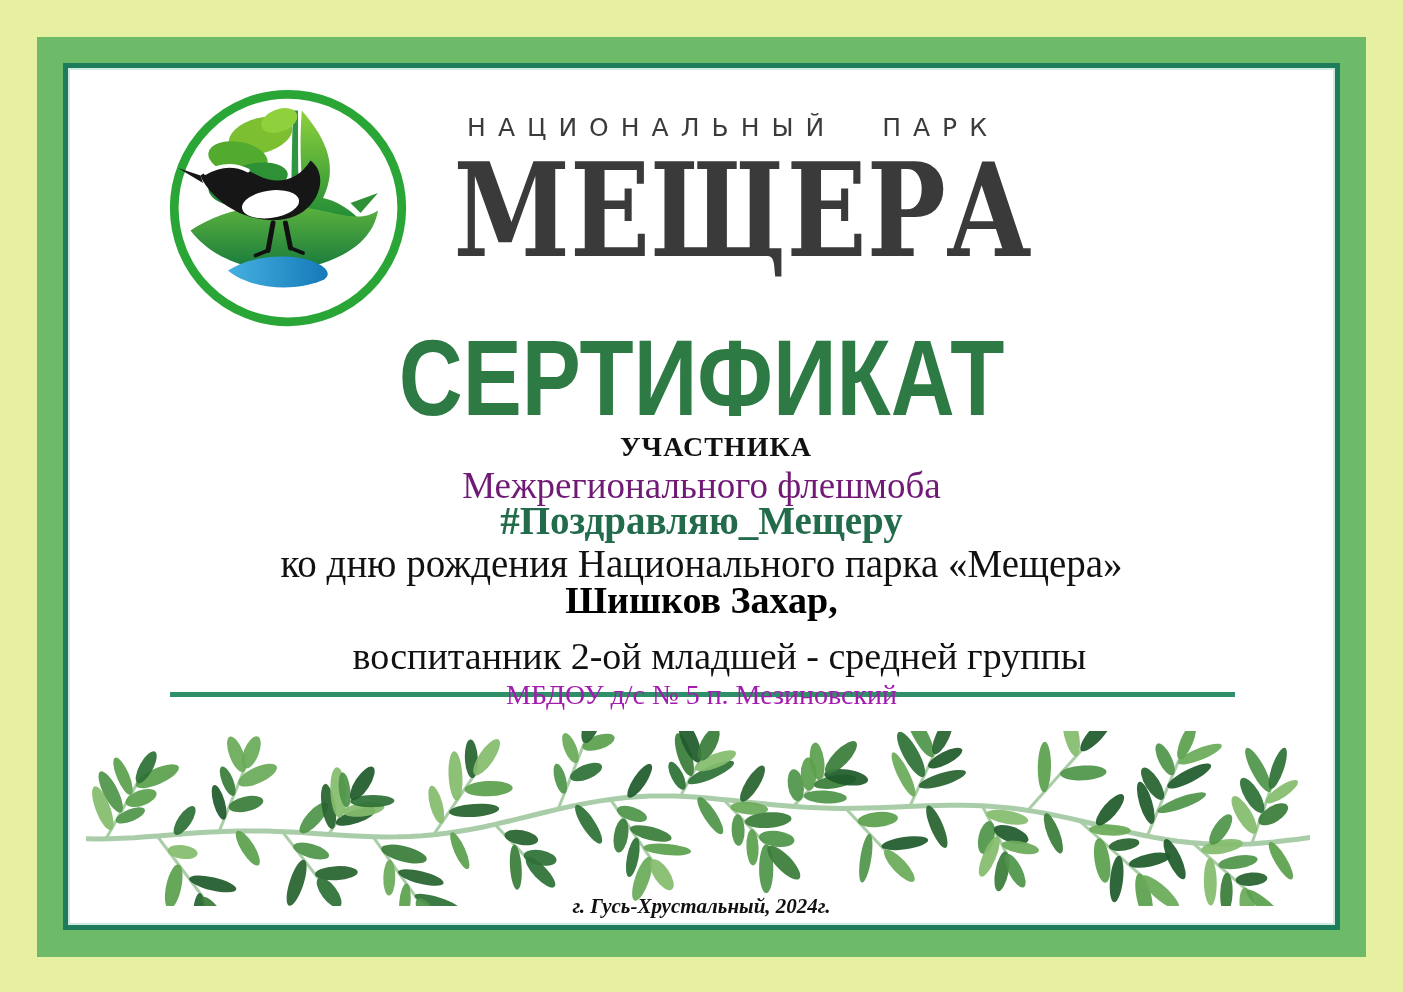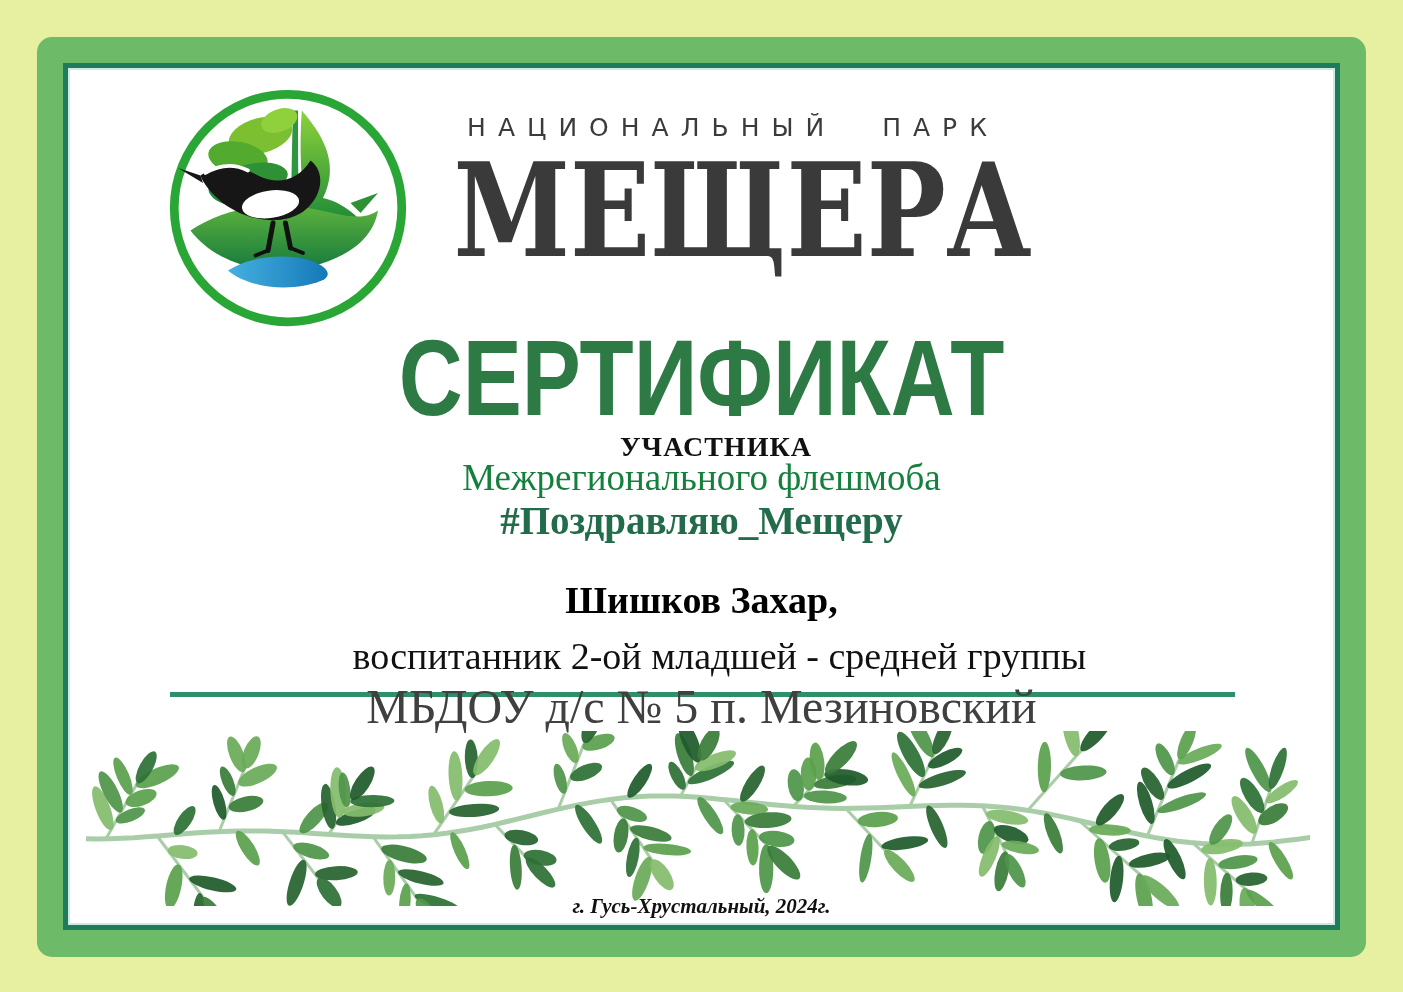--- a/index.html
+++ b/index.html
@@ -2,21 +2,21 @@
 <html><head>
 <meta charset="utf-8">
 <style>
   html,body{margin:0;padding:0;}
   body{
     width:1403px;height:992px;overflow:hidden;
     font-family:"Liberation Serif", serif;
     background:#e7f0a1;
   }
   .page{position:relative;width:1403px;height:992px;background:#e7f0a1;}
-  .frame{position:absolute;left:37px;top:37px;width:1329px;height:920px;background:#6dba69;border-radius:15px;}
+  .frame{position:absolute;left:37px;top:37px;width:1329px;height:920px;background:#6dba69;}
   .inner{
     position:absolute;left:26px;top:26px;width:1267px;height:857px;
     background:#ffffff;border:5px solid #1d7c5a;
     box-shadow:inset 0 0 0 2px #cfe9e2;
   }
   .abs{position:absolute;left:0;right:0;text-align:center;}
 
   .logo{position:absolute;left:95px;top:15px;width:250px;height:250px;}
   .logo svg{width:100%;height:100%;display:block;}
 
@@ -35,26 +35,26 @@
     transform:scale(.81,1);transform-origin:50% 0;
   }
   .title{
     top:251px;margin:0;
     font-family:"Liberation Sans", sans-serif;font-weight:700;
     font-size:108px;line-height:1.1;color:#2d7a45;
     transform:scaleX(.82);transform-origin:50% 50%;
     white-space:nowrap;
   }
   .subtitle{top:362px;font-size:28px;line-height:1.2;font-weight:bold;color:#111;letter-spacing:1px;padding-left:29px;}
-  .event-line{top:388px;font-size:37px;line-height:1.2;color:#15803d;}
+  .event-line{top:396px;font-size:37px;line-height:1.2;color:#701a75;}
   .hashtag{top:430px;font-size:39px;line-height:1.2;font-weight:bold;color:#226b4b;}
   .occasion{top:473px;font-size:39px;line-height:1.2;color:#111;}
   .recipient{top:510px;font-size:38px;line-height:1.2;font-weight:bold;color:#000;}
   .role{top:566px;font-size:38px;line-height:1.2;color:#111;padding-left:36px;}
-  .org{top:610px;font-size:48px;line-height:1.2;color:#404040;z-index:3;}
+  .org{top:610px;font-size:28px;line-height:1.2;color:#a21caf;z-index:3;}
   .rule{
     position:absolute;left:102px;width:1065px;height:5px;top:624px;
     background:#2f8f68;z-index:2;
   }
   .garland{position:absolute;left:18px;top:663px;width:1224px;height:175px;z-index:1;}
   .footer{top:826px;font-size:21px;line-height:1.2;font-weight:bold;font-style:italic;color:#111;}
 </style>
 </head>
 <body>
 
@@ -103,20 +103,21 @@
         </svg>
       </div>
 
       <div class="park-label">НАЦИОНАЛЬНЫЙ ПАРК</div>
       <div class="park-name">МЕЩЕРА</div>
 
       <h1 class="abs title">СЕРТИФИКАТ</h1>
       <div class="abs subtitle">УЧАСТНИКА</div>
       <div class="abs event-line">Межрегионального флешмоба</div>
       <div class="abs hashtag">#Поздравляю_Мещеру</div>
+      <div class="abs occasion">ко дню рождения Национального парка «Мещера»</div>
       <div class="abs recipient">Шишков Захар,</div>
       <div class="abs role">воспитанник 2-ой младшей - средней группы</div>
       <div class="rule"></div>
       <div class="abs org">МБДОУ д/с № 5 п. Мезиновский</div>
 
       <svg class="garland" id="garland" viewBox="0 0 1224 175" xmlns="http://www.w3.org/2000/svg" aria-hidden="true">
           <path d="M0 107.8 L12 107.9 L24 107.7 L36 107.3 L48 106.7 L60 105.8 L72 104.9 L84 104.0 L96 103.0 L108 102.1 L120 101.3 L132 100.7 L144 100.2 L156 100.0 L168 99.9 L180 100.1 L192 100.5 L204 101.0 L216 101.6 L228 102.4 L240 103.2 L252 104.0 L264 104.7 L276 105.3 L288 105.7 L300 105.9 L312 105.8 L324 105.4 L336 104.7 L348 103.7 L360 102.3 L372 100.5 L384 98.5 L396 96.2 L408 93.6 L420 90.8 L432 87.9 L444 85.0 L456 82.0 L468 79.1 L480 76.4 L492 73.9 L504 71.6 L516 69.6 L528 67.9 L540 66.6 L552 65.7 L564 65.1 L576 64.9 L588 65.1 L600 65.6 L612 66.3 L624 67.3 L636 68.4 L648 69.6 L660 70.9 L672 72.2 L684 73.4 L696 74.5 L708 75.5 L720 76.3 L732 76.8 L744 77.2 L756 77.4 L768 77.3 L780 77.1 L792 76.7 L804 76.2 L816 75.7 L828 75.2 L840 74.7 L852 74.4 L864 74.2 L876 74.2 L888 74.5 L900 75.0 L912 75.9 L924 77.1 L936 78.6 L948 80.4 L960 82.5 L972 84.9 L984 87.4 L996 90.2 L1008 93.0 L1020 95.9 L1032 98.7 L1044 101.4 L1056 104.0 L1068 106.4 L1080 108.5 L1092 110.2 L1104 111.6 L1116 112.6 L1128 113.3 L1140 113.5 L1152 113.3 L1164 112.9 L1176 112.0 L1188 111.0 L1200 109.6 L1212 108.2 L1224 106.6" stroke="#9fc89f" stroke-width="5" fill="none" stroke-linecap="round" opacity="0.9"></path>
           <line x1="20" y1="107.8" x2="51.4" y2="52.1" stroke="#a9cda6" stroke-width="3" stroke-linecap="round"></line>
           <ellipse cx="16.8" cy="77.2" rx="23.3" ry="7.2" transform="rotate(-111 16.8 77.2)" fill="#84bc6d" opacity="0.93"></ellipse>
           <ellipse cx="44.4" cy="84.4" rx="15.5" ry="6.1" transform="rotate(-22 44.4 84.4)" fill="#4f9549" opacity="0.93"></ellipse>

